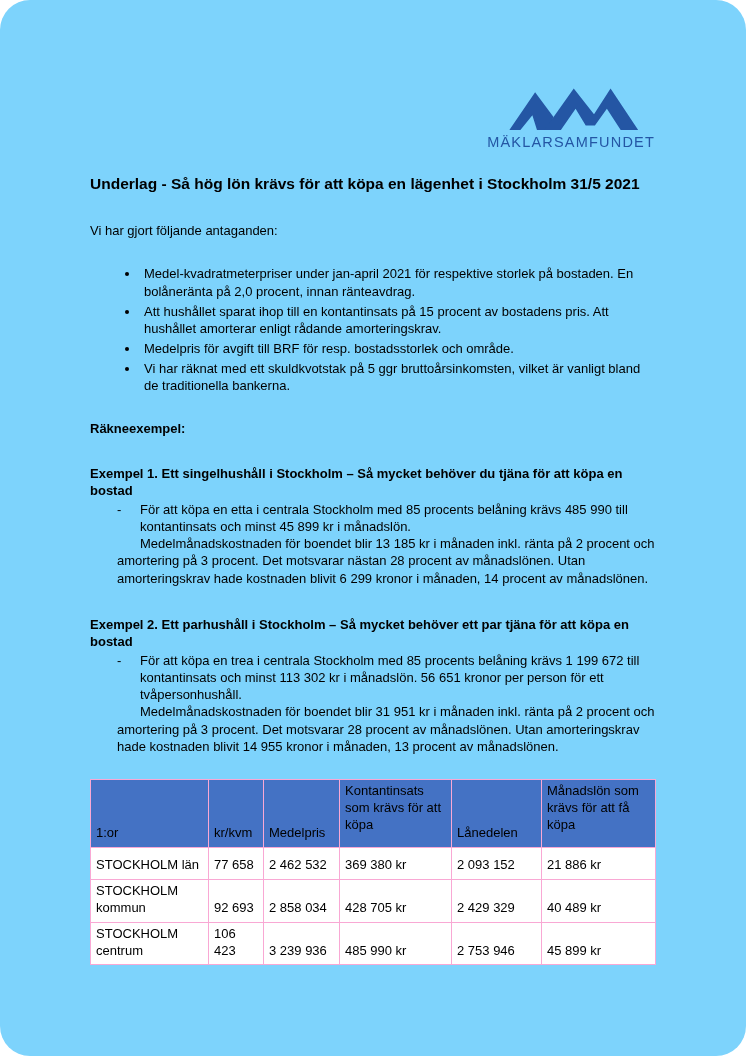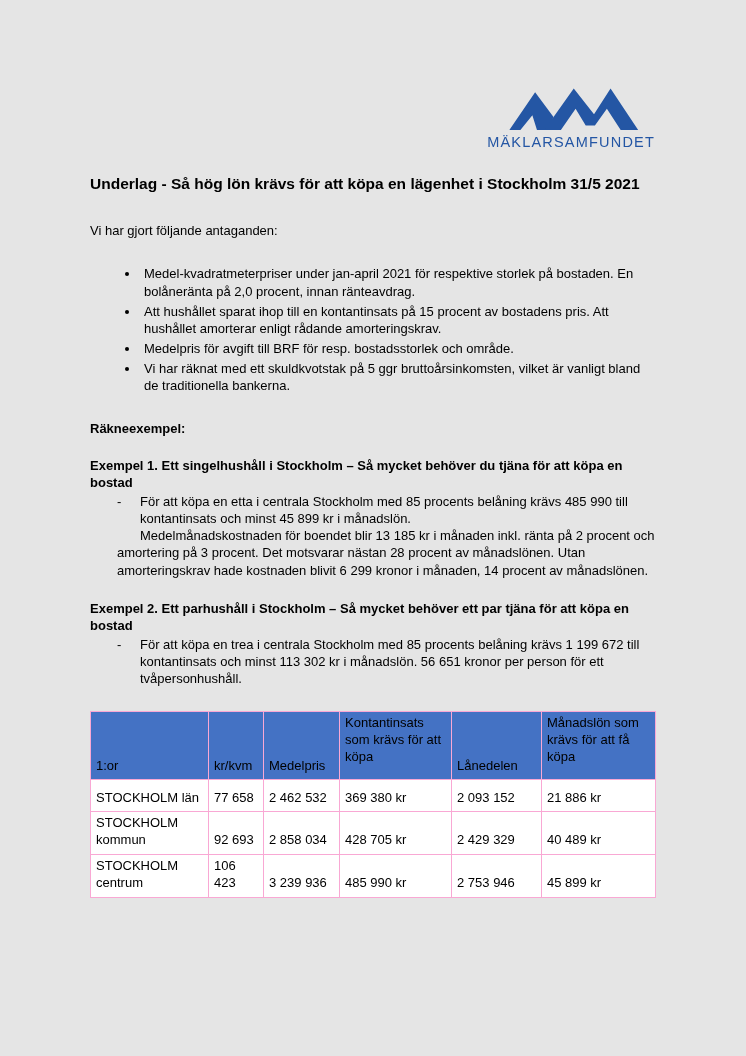--- a/index.html
+++ b/index.html
@@ -2,25 +2,26 @@
 <html><head>
 <meta charset="utf-8">
 <style>
   * { margin: 0; padding: 0; box-sizing: border-box; }
   html, body { background: #ffffff; }
   .page {
     position: relative;
     width: 746px;
     height: 1056px;
     margin: 0 auto;
-    background: #e5e5e5;
+    background: #7dd3fc;
     font-family: "Liberation Sans", sans-serif;
     font-size: 13px;
     color: #000000;
     overflow: hidden;
+    border-radius: 30px;
   }
   .content { padding: 0 91px 0 90px; }
 
   
   .logo-block {
     margin-top: 84px;
     display: flex;
     flex-direction: column;
     align-items: flex-end;
   }
@@ -60,21 +61,21 @@
     line-height: 1.32;
     margin-bottom: 3px;
   }
 
   .examples-heading {
     margin-top: 26px;
     font-weight: bold;
   }
 
   .example-heading {
-    margin-top: 21px;
+    margin-top: 29px;
     font-weight: bold;
     line-height: 1.32;
   }
   .dash-item {
     margin-top: 2px;
     padding-left: 50px;
     text-indent: -23px;
     line-height: 1.32;
   }
   .dash-item::before { content: "-"; display: inline-block; width: 23px; text-indent: 0; }
@@ -138,20 +139,21 @@
     </ul>
 
     <p class="examples-heading">Räkneexempel:</p>
 
     <p class="example-heading">Exempel 1. Ett singelhushåll i Stockholm – Så mycket behöver du tjäna för att köpa en bostad</p>
     <p class="dash-item">För att köpa en etta i centrala Stockholm med 85 procents belåning krävs 485 990 till kontantinsats och minst 45 899 kr i månadslön.</p>
     <p class="example-body">Medelmånadskostnaden för boendet blir 13 185 kr i månaden inkl. ränta på 2 procent och amortering på 3 procent. Det motsvarar nästan 28 procent av månadslönen. Utan amorteringskrav hade kostnaden blivit 6 299 kronor i månaden, 14 procent av månadslönen.</p>
 
     <p class="example-heading">Exempel 2. Ett parhushåll i Stockholm – Så mycket behöver ett par tjäna för att köpa en bostad</p>
     <p class="dash-item">För att köpa en trea i centrala Stockholm med 85 procents belåning krävs 1 199 672 till kontantinsats och minst 113 302 kr i månadslön. 56 651 kronor per person för ett tvåpersonhushåll.</p>
+    <p class="example-body">Medelmånadskostnaden för boendet blir 31 951 kr i månaden inkl. ränta på 2 procent och amortering på 3 procent. Det motsvarar 28 procent av månadslönen. Utan amorteringskrav hade kostnaden blivit 14 955 kronor i månaden, 13 procent av månadslönen.</p>
 
     <table class="data-table">
       <colgroup>
         <col style="width:118px">
         <col style="width:55px">
         <col style="width:76px">
         <col style="width:112px">
         <col style="width:90px">
         <col style="width:114px">
       </colgroup>

